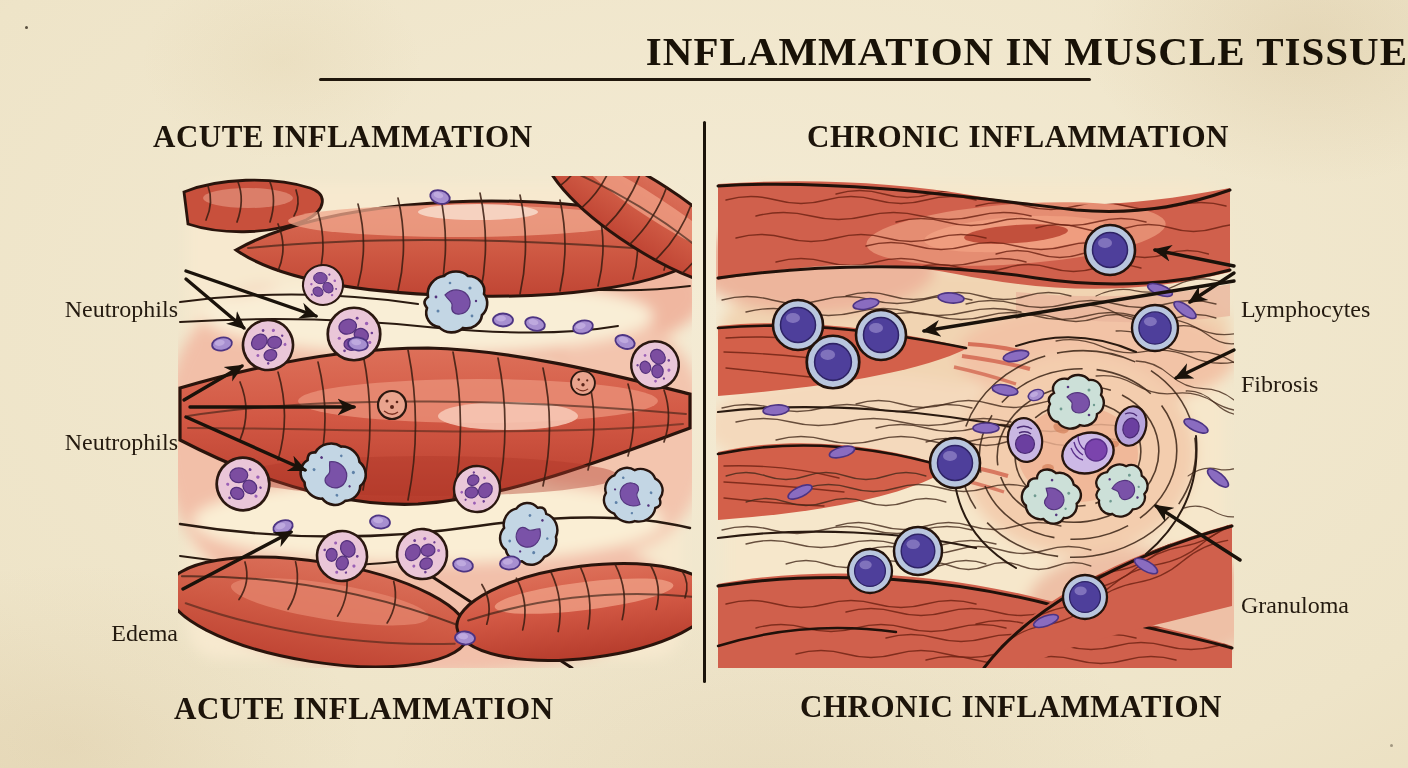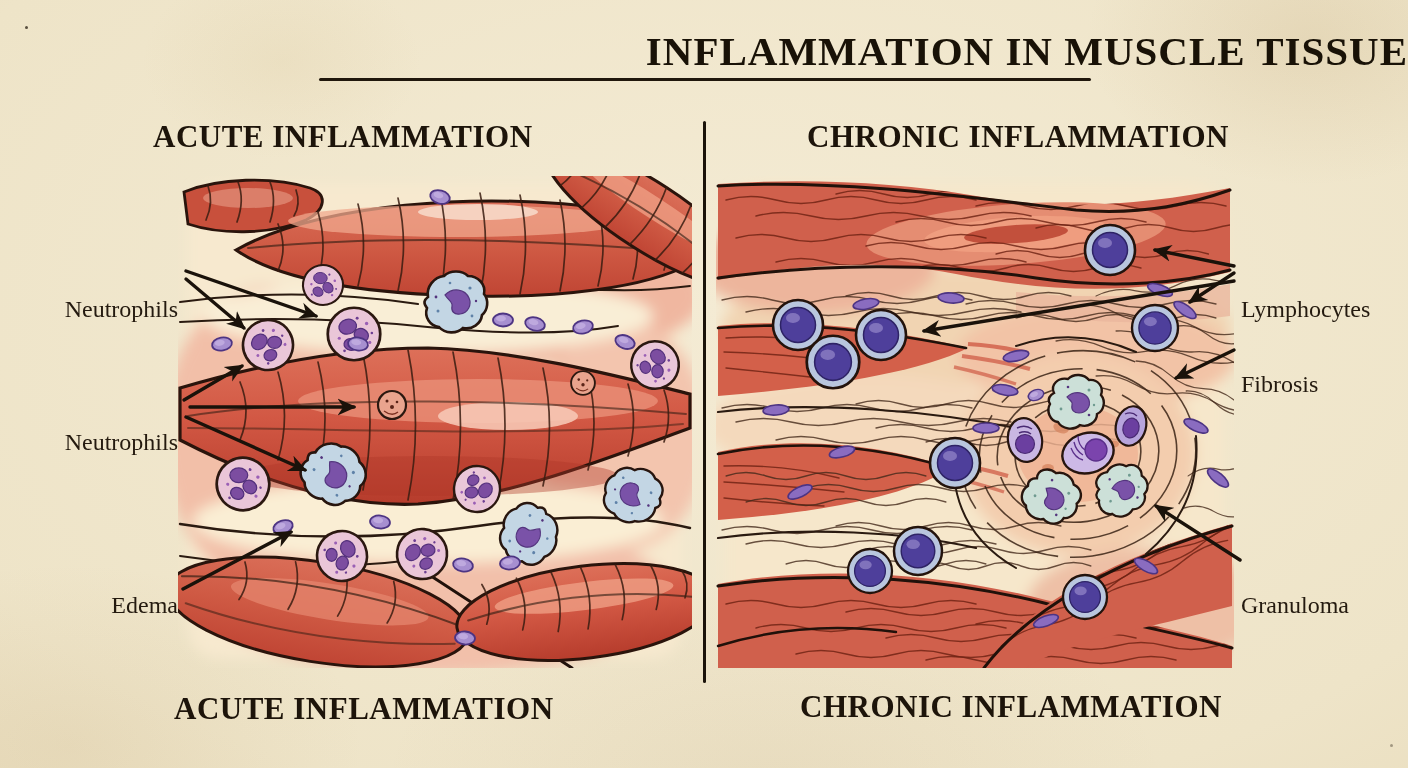--- a/index.html
+++ b/index.html
@@ -474,21 +474,21 @@
       <use href="#sym-fibro" transform="translate(502,302) rotate(40)"></use>
       <use href="#sym-fibro" transform="translate(270,252)"></use>
       <use href="#sym-fibro" transform="translate(430,390) rotate(30)"></use>
       <use href="#sym-fibro" transform="translate(330,445) rotate(-20)"></use>
       <use href="#sym-fibro" transform="translate(300,180) rotate(-12)"></use>
     </g>
   </svg>
 
   <div class="lbl r" style="left:30px;top:256px;width:148px">Neutrophils</div>
   <div class="lbl r" style="left:26px;top:389px;width:152px">Neutrophils</div>
-  <div class="lbl r" style="left:70px;top:552px;width:108px">Edema</div>
+  <div class="lbl r" style="left:70px;top:580px;width:108px">Edema</div>
   <div class="lbl" style="left:1241px;top:256px;width:170px">Lymphocytes</div>
   <div class="lbl" style="left:1241px;top:331px;width:170px">Fibrosis</div>
   <div class="lbl" style="left:1241px;top:552px;width:170px">Granuloma</div>
 
   <svg id="arrow-layer" width="1408" height="768" viewBox="0 0 1408 768">
       <line x1="186" y1="271" x2="316" y2="316" stroke="#1a120a" stroke-width="3.4" stroke-linecap="round" marker-end="url(#ah)"></line>
       <line x1="186" y1="279" x2="244" y2="328" stroke="#1a120a" stroke-width="3.4" stroke-linecap="round" marker-end="url(#ah)"></line>
       <line x1="184" y1="400" x2="242" y2="366" stroke="#1a120a" stroke-width="3.4" stroke-linecap="round" marker-end="url(#ah)"></line>
       <line x1="190" y1="407" x2="354" y2="407" stroke="#1a120a" stroke-width="3.4" stroke-linecap="round" marker-end="url(#ah)"></line>
       <line x1="186" y1="417" x2="305" y2="470" stroke="#1a120a" stroke-width="3.4" stroke-linecap="round" marker-end="url(#ah)"></line>

